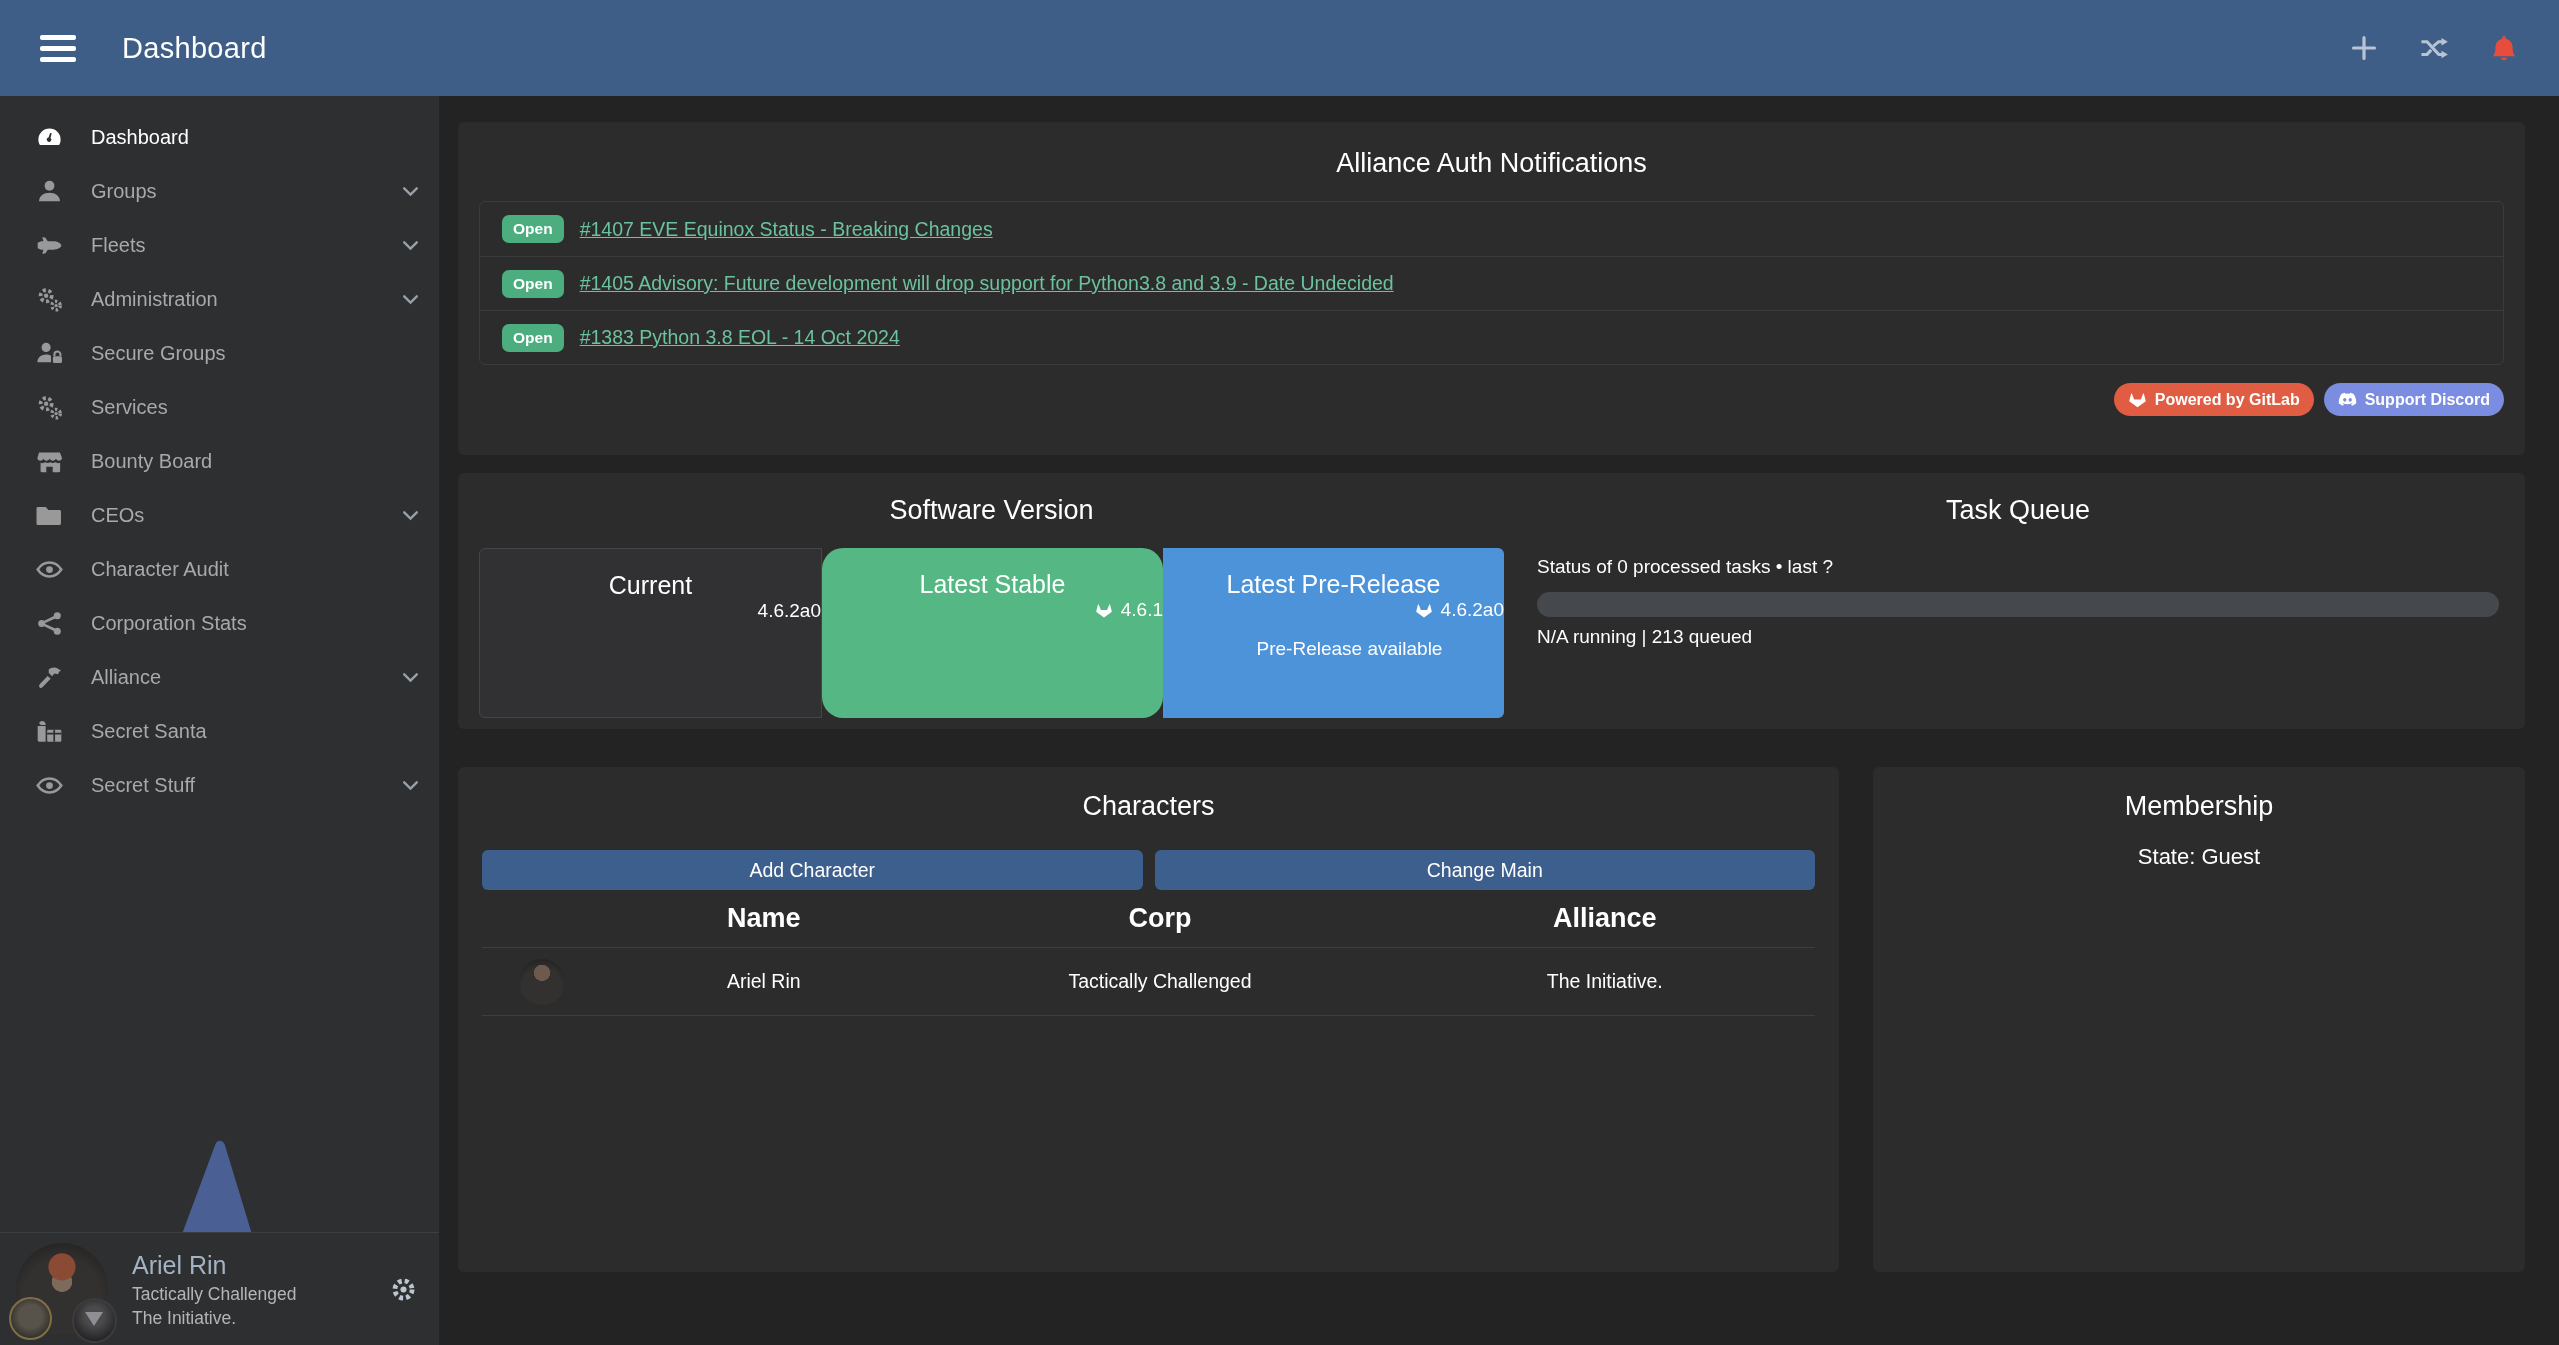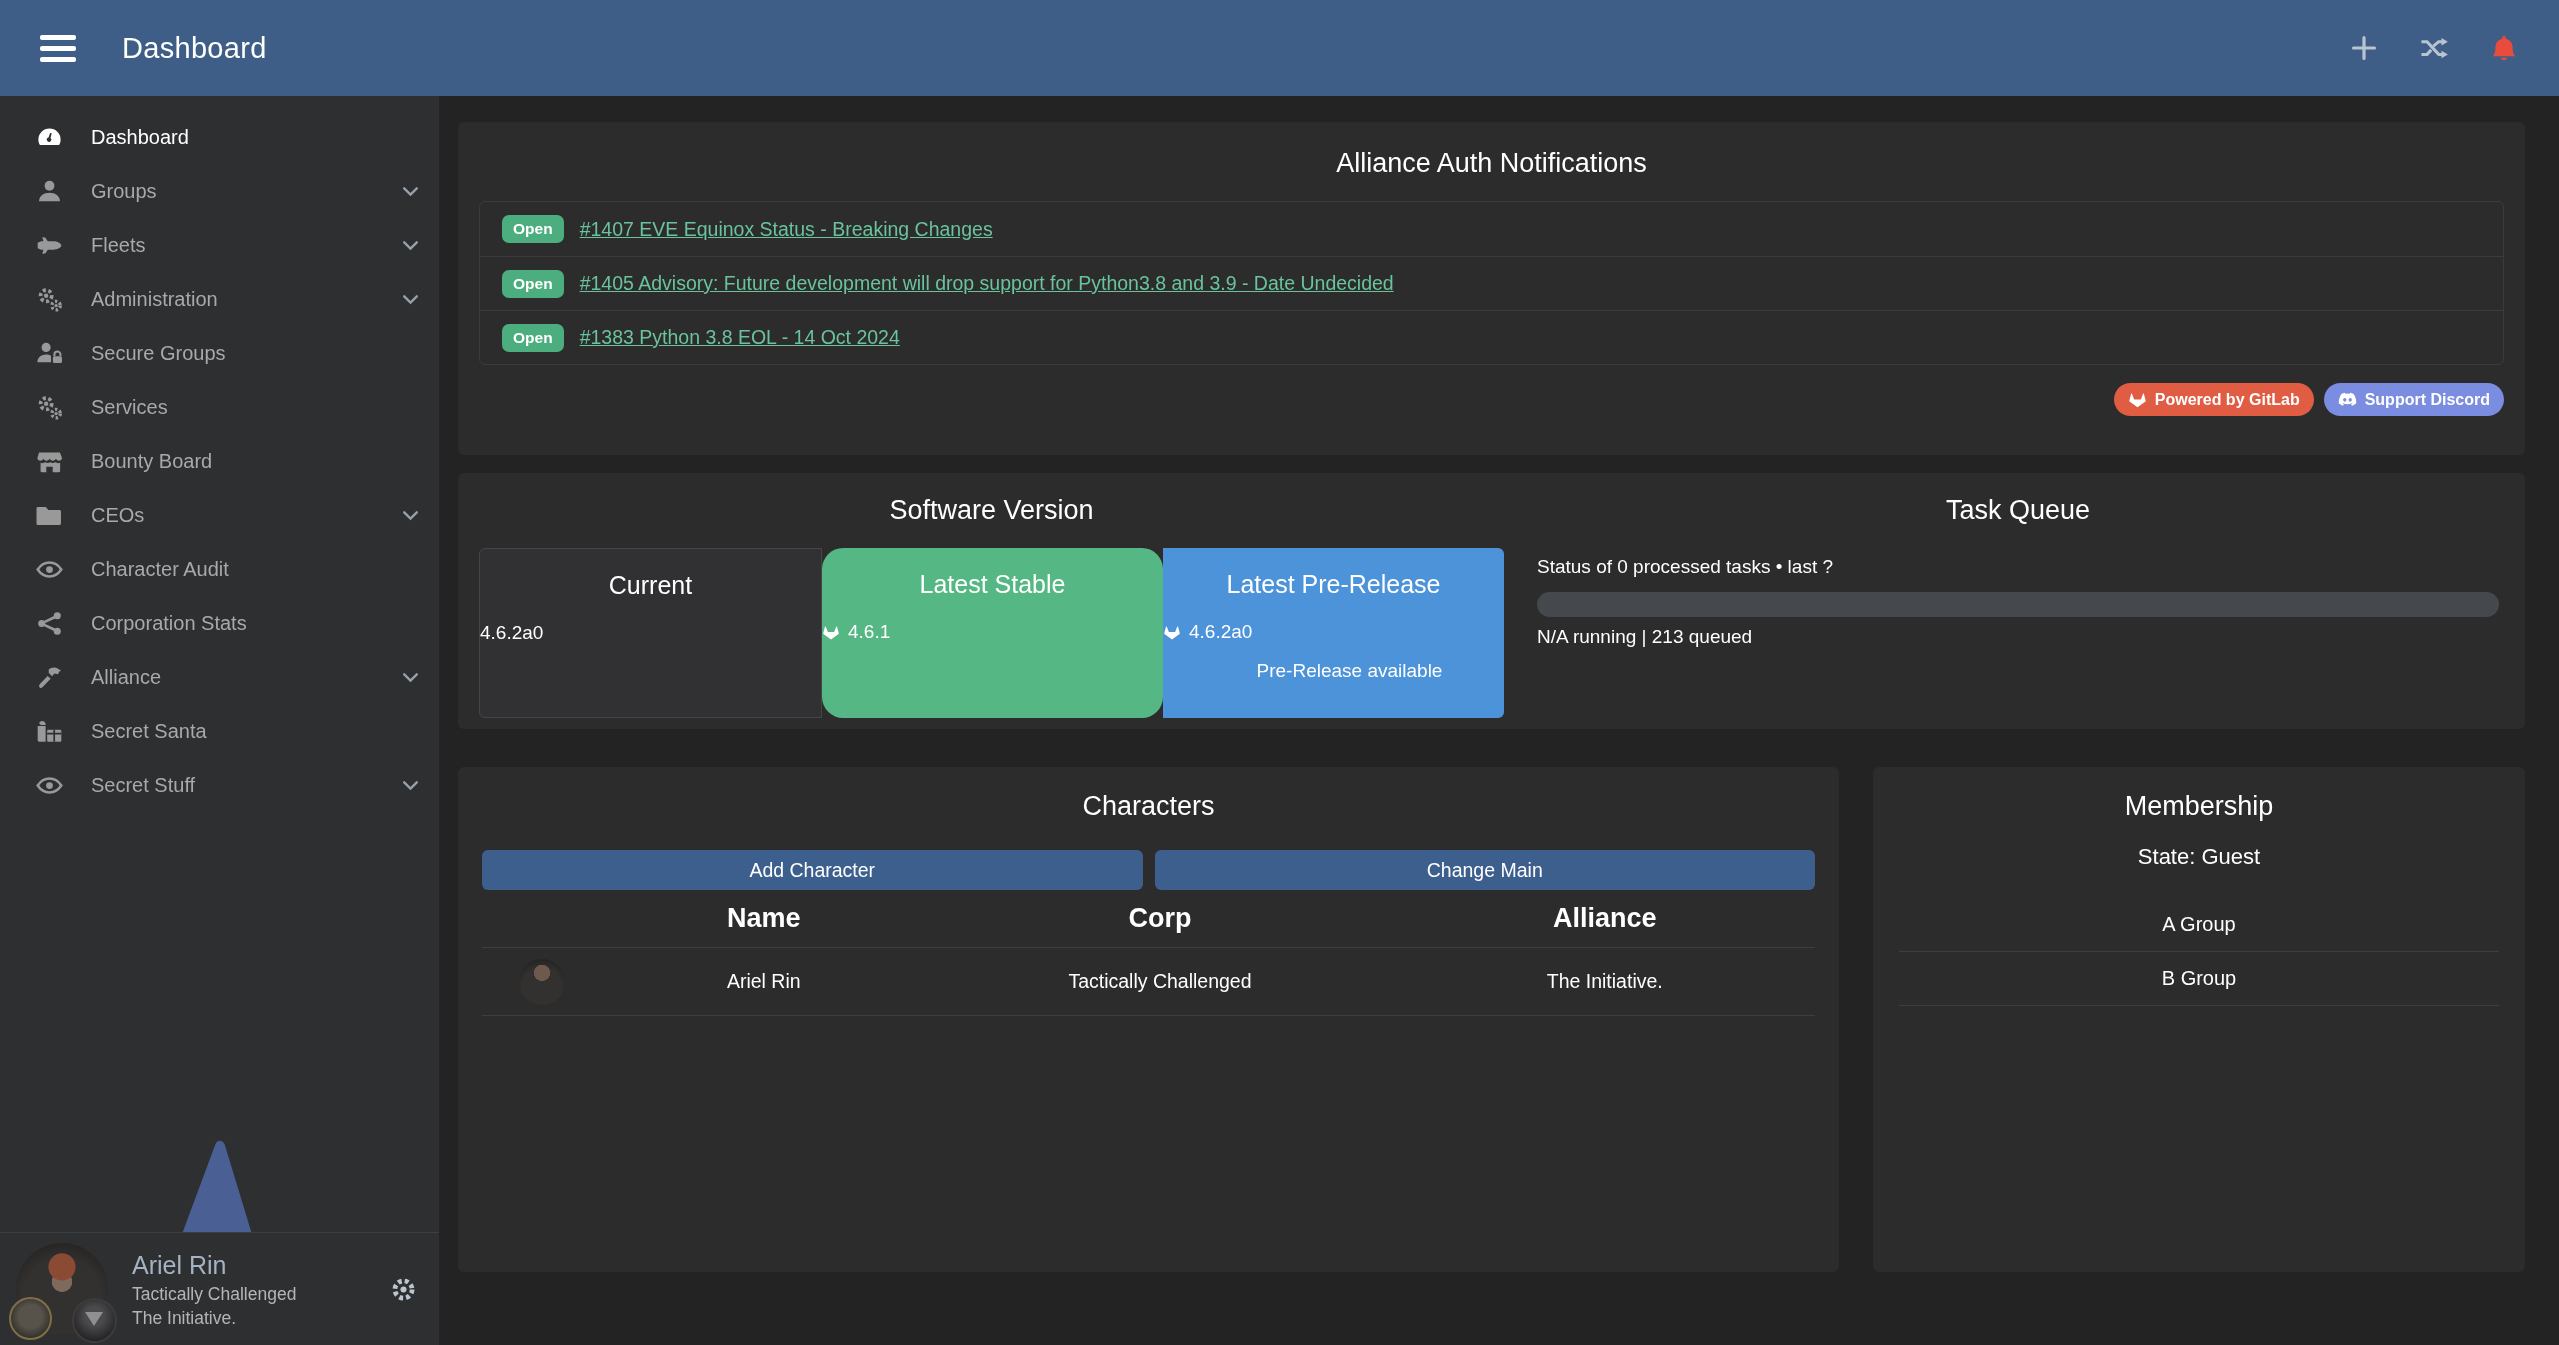--- a/index.html
+++ b/index.html
@@ -67,21 +67,21 @@
   .pill.discord { background:#7a8de0; }
 
   .panel-sv { height:256px; display:flex; padding:22px 0; margin-bottom:38px; }
   .sv-col { flex:0 0 1046px; padding-left:21px; }
   .sv-boxes { display:flex; height:170px; margin-top:22px; }
   .sv-box { flex:1; text-align:center; padding-top:22px; color:#fff; }
   .sv-box.current { background:#313133; border:1px solid #454547; border-radius:6px 0 0 6px; }
   .sv-box.stable { background:#55b783;border-radius:21px; }
   .sv-box.pre { background:#4d93d9; border-radius:0 6px 6px 0; }
   .sv-label { font-size:25px; font-weight:500; }
-  .sv-version { font-size:19px; margin-top:22px; display:flex; justify-content:flex-start; align-items:center; gap:8px; }
+  .sv-version { font-size:19px; display:flex; justify-content:flex-end; align-items:center; gap:8px; }
   .sv-version .icn { width:18px; height:18px; color:#fff; }
   .sv-note { font-size:19px; margin-top:17px;padding-left:32px; }
   .tq-col { flex:1; margin-left:33px; padding-right:26px; }
   .tq-status { font-size:19px; color:#fff; margin-top:30px; }
   .progress-track { height:25px; background:#45484d; border-radius:13px; margin:14px 0 9px; overflow:hidden; }
   .progress-fill { height:100%; background:#3d5f8d; width:0%; }
   .tq-queue { font-size:19px; color:#fff; }
 
   .row3 { display:flex; gap:34px; height:505px; }
   .panel-chars { flex:1; padding:24px 24px; }
@@ -471,21 +471,17 @@
             <div>Ariel Rin</div>
             <div>Tactically Challenged</div>
             <div>The Initiative.</div>
           </div>
         </div>
       </section>
 
       <section class="panel panel-member">
         <h2 class="panel-title">Membership</h2>
         <div class="member-state">State: Guest</div>
-        <div class="member-list">
-          <div class="member-row">A Group</div>
-          <div class="member-row">B Group</div>
-        </div>
       </section>
     </div>
 
   </main>
 </div>
 
 </body></html>

